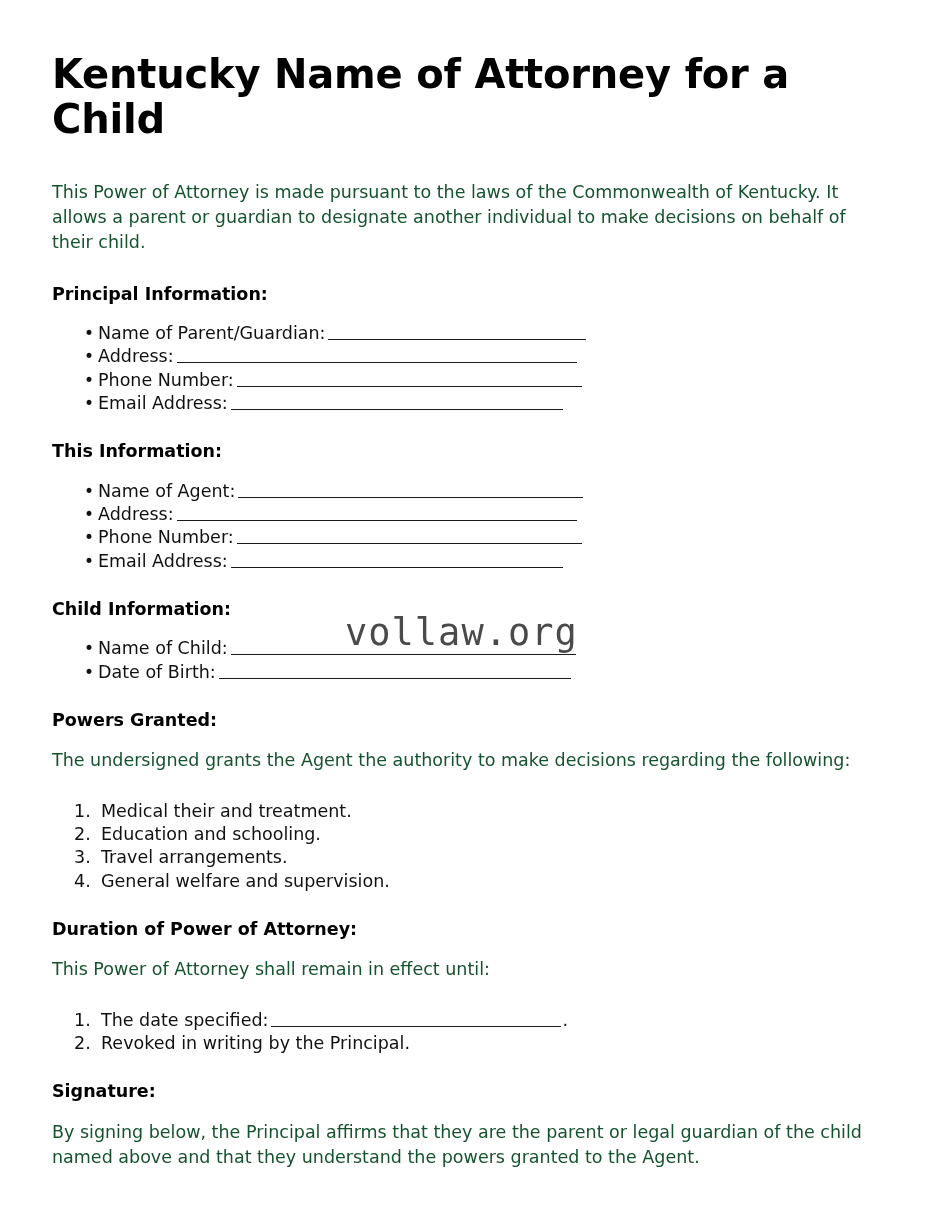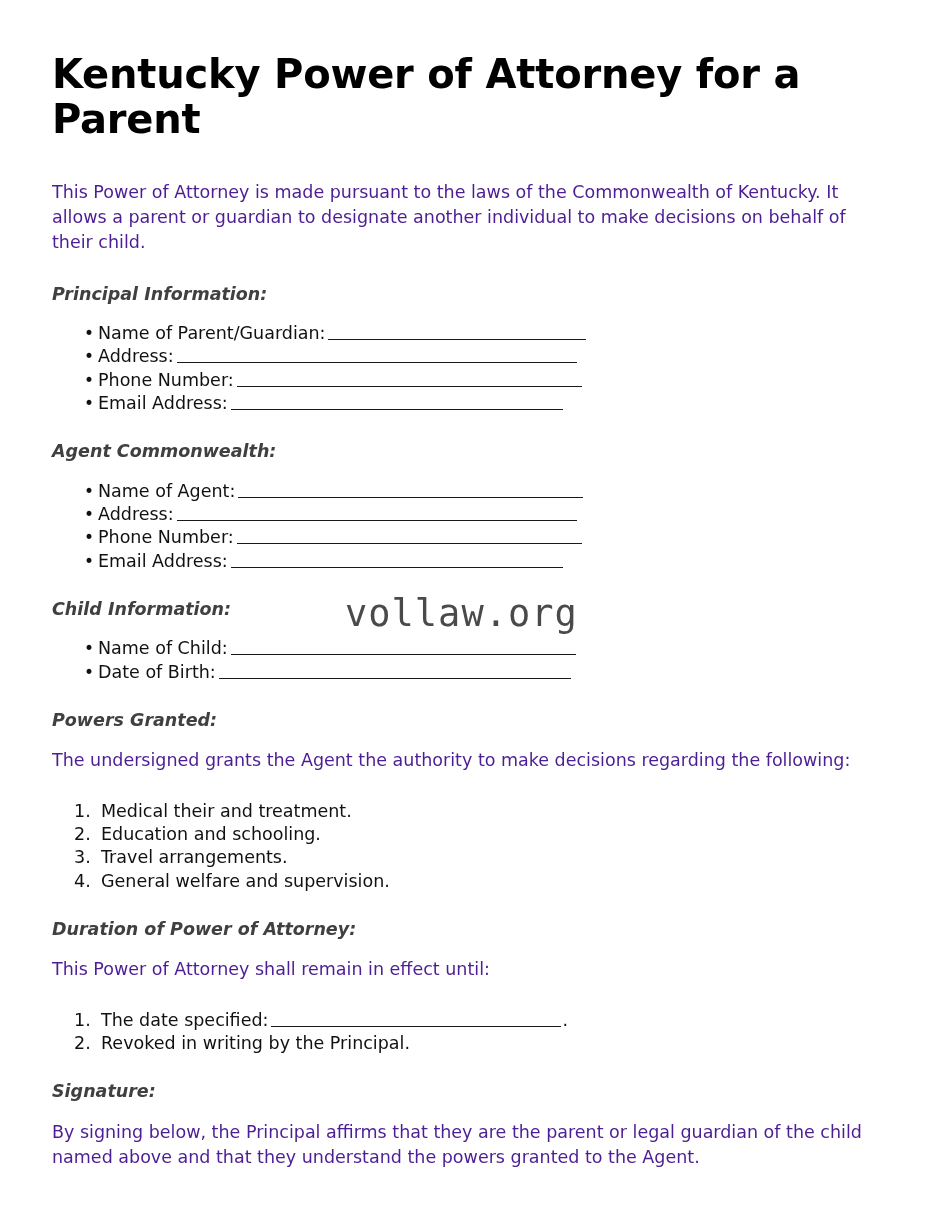--- a/index.html
+++ b/index.html
@@ -27,29 +27,28 @@
     letter-spacing: -0.2px;
     line-height: 1.12;
     margin: 0 0 38px 0;
     color: #000;
   }
   .para {
     font-size: 17.5px;
     line-height: 1.45;
     margin: 0 0 26px 0;
     max-width: 840px;
-    color: #4c1d95;
+    color: #14532d;
   }
   .section-head {
     font-size: 17.5px;
     font-weight: bold;
     line-height: 1.4;
     margin: 0 0 16px 0;
-    color: #404040;
-    font-style: italic;
+    color: #000000;
   }
   ul.field-list {
     list-style: none;
     margin: 0 0 24px 0;
     padding: 0;
   }
   ul.field-list > li {
     position: relative;
     font-size: 17.5px;
     line-height: 1.33;
@@ -102,47 +101,47 @@
   .sig-line {
     font-size: 17.5px;
     line-height: 1.33;
     margin: 0 0 22px 0;
     white-space: nowrap;
     color: #111;
   }
   .watermark {
     position: absolute;
     left: 345px;
-    top: 592px;
+    top: 611px;
     font-family: "DejaVu Sans Mono", "Liberation Mono", monospace;
     font-size: 37px;
     letter-spacing: 1px;
     color: #4a4a4a;
     white-space: nowrap;
     pointer-events: none;
   }
 </style>
 </head>
 <body>
 
 <div class="page">
 
-  <h1 class="doc-title">Kentucky Power of Attorney for a Parent</h1>
+  <h1 class="doc-title">Kentucky Name of Attorney for a Child</h1>
 
   <p class="para">This Power of Attorney is made pursuant to the laws of the Commonwealth of Kentucky. It allows a parent or guardian to designate another individual to make decisions on behalf of their child.</p>
 
   <h2 class="section-head">Principal Information:</h2>
   <ul class="field-list">
     <li><span>Name of Parent/Guardian:</span><span class="blank" style="width:258px"></span></li>
     <li><span>Address:</span><span class="blank" style="width:400px"></span></li>
     <li><span>Phone Number:</span><span class="blank" style="width:345px"></span></li>
     <li><span>Email Address:</span><span class="blank" style="width:332px"></span></li>
   </ul>
 
-  <h2 class="section-head">Agent Commonwealth:</h2>
+  <h2 class="section-head">This Information:</h2>
   <ul class="field-list">
     <li><span>Name of Agent:</span><span class="blank" style="width:345px"></span></li>
     <li><span>Address:</span><span class="blank" style="width:400px"></span></li>
     <li><span>Phone Number:</span><span class="blank" style="width:345px"></span></li>
     <li><span>Email Address:</span><span class="blank" style="width:332px"></span></li>
   </ul>
 
   <h2 class="section-head">Child Information:</h2>
   <ul class="field-list">
     <li><span>Name of Child:</span><span class="blank" style="width:345px"></span></li>

